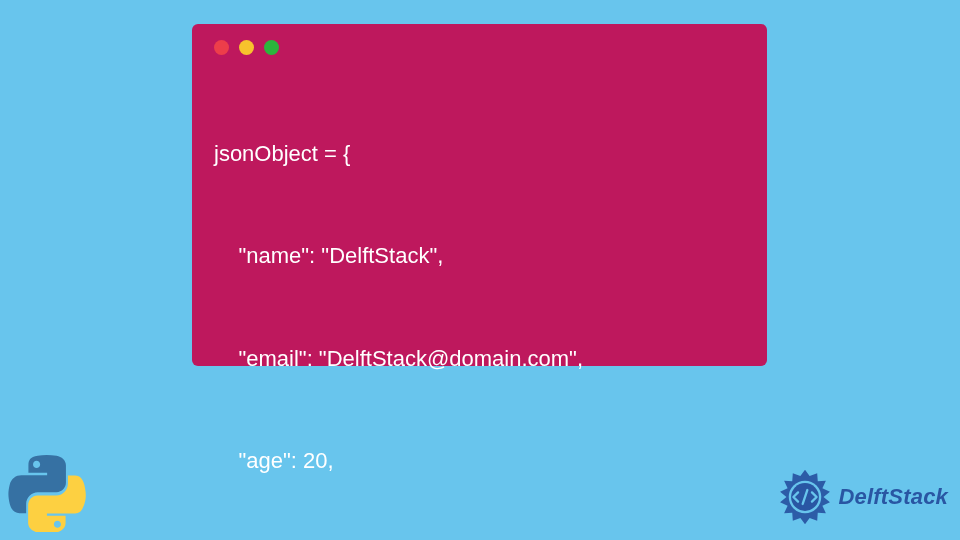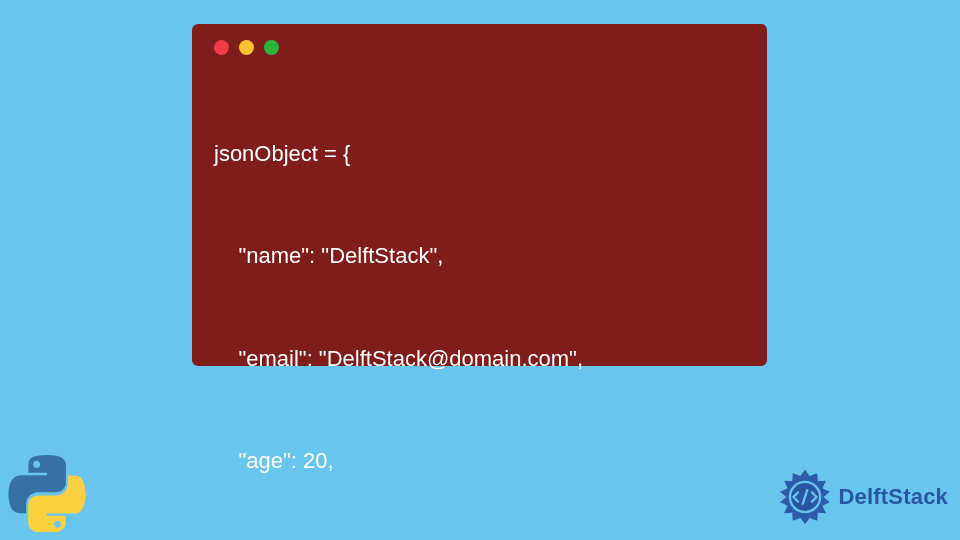--- a/index.html
+++ b/index.html
@@ -10,21 +10,21 @@
     position: relative;
     font-family: -apple-system, BlinkMacSystemFont, "Segoe UI", Arial, sans-serif;
     overflow: hidden;
   }
   .code-window {
     position: absolute;
     left: 192px;
     top: 24px;
     width: 575px;
     height: 342px;
-    background: #7f1d1d;
+    background: #be185d;
     border-radius: 6px;
     padding: 16px 22px;
   }
   .window-dots {
     display: flex;
     gap: 10px;
     margin-bottom: 14px;
   }
   .dot {
     width: 15px;
@@ -57,20 +57,21 @@
     gap: 4px;
   }
   .delft-icon {
     width: 58px;
     height: 58px;
   }
   .delft-text {
     color: #2956a3;
     font-size: 22px;
     font-weight: 600;
+    font-style: italic;
     letter-spacing: 0.2px;
   }
 </style>
 </head>
 <body>
 
 <div class="code-window">
   <div class="window-dots">
     <div class="dot dot-red"></div>
     <div class="dot dot-yellow"></div>

